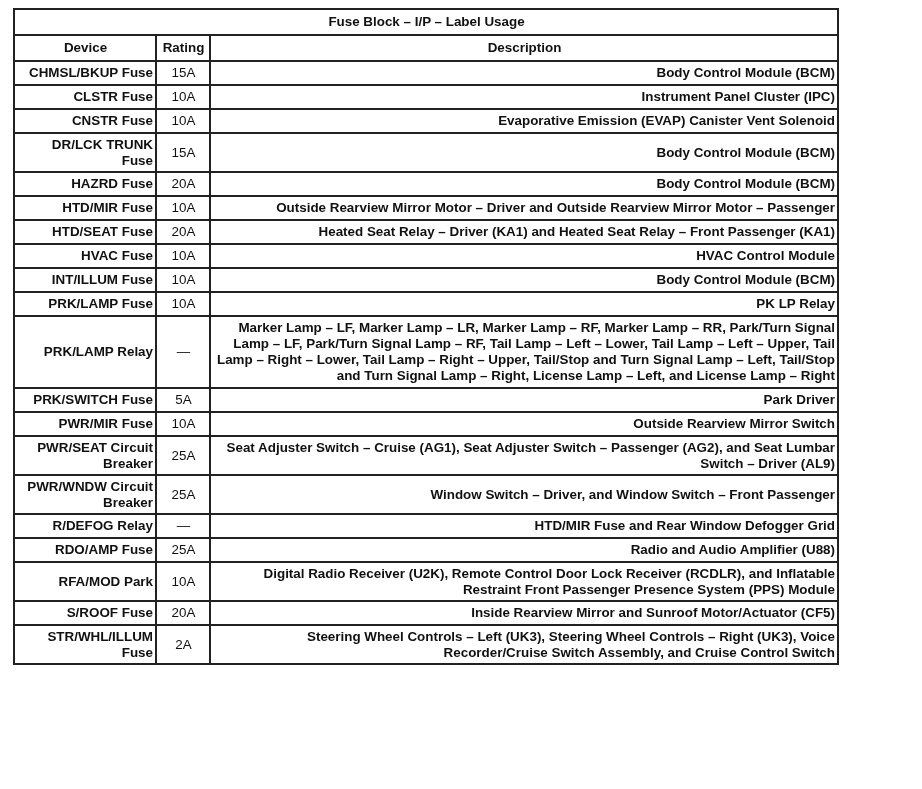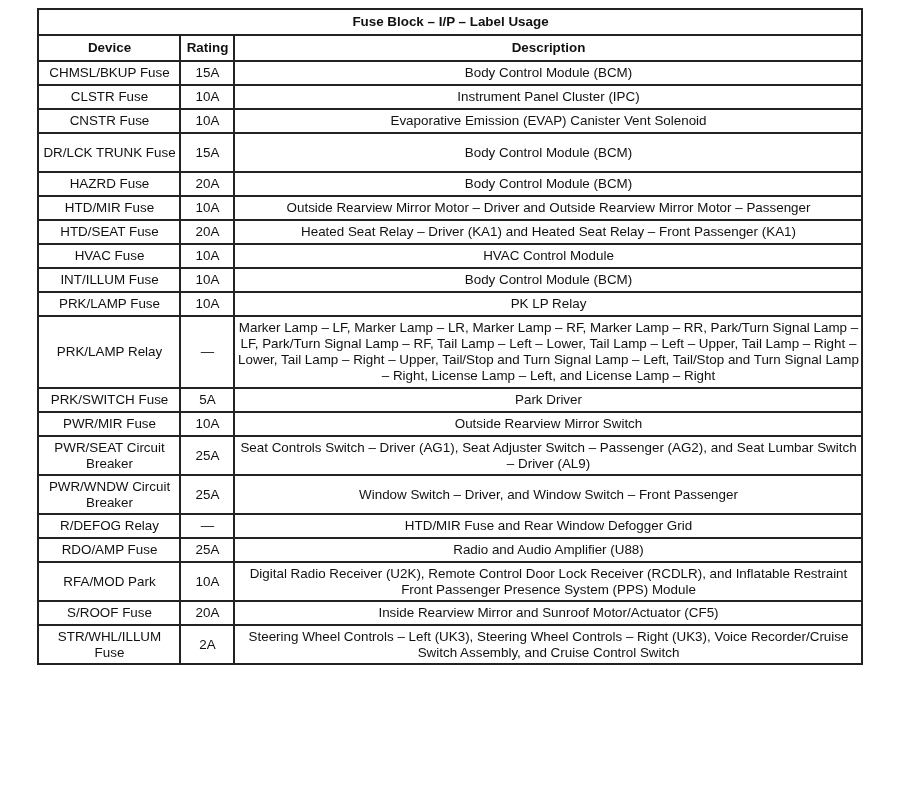--- a/index.html
+++ b/index.html
@@ -2,32 +2,32 @@
 <html><head>
 <meta charset="utf-8">
 <style>
   html, body { margin: 0; padding: 0; background: #ffffff; }
   body { width: 922px; height: 789px; position: relative; overflow: hidden;
          font-family: "Liberation Sans", sans-serif; color: #111; }
   table.fuse {
     position: absolute; left: 13px; top: 8px; width: 826px;
     border-collapse: collapse; table-layout: fixed;
     border: 2px solid #222;
-    font-size: 13.4px; line-height: 16px; margin-left: 24px;
+    font-size: 13.4px; line-height: 16px;
   }
   table.fuse col.c-dev { width: 142px; }
   table.fuse col.c-rat { width: 54px; }
   table.fuse col.c-desc { width: auto; }
   table.fuse td, table.fuse th {
     border: 2px solid #222; padding: 1px 2px 1px 3px; vertical-align: middle;
   }
   table.fuse th { font-weight: bold; text-align: center; height: 20px; padding-top: 2px; padding-bottom: 2px; }
   table.fuse th.title { height: 20px; }
   td.rating { text-align: center; }
-  td.dev, td.desc { text-align: center; }
+  td.dev, td.desc { text-align: right; font-weight: bold; }
   tr.r1 td { height: 20px; }
   tr.r2 td { height: 35px; }
   tr.r4 td { height: 68px; }
 </style>
 </head>
 <body>
 
 <table class="fuse">
   <colgroup>
     <col class="c-dev">
@@ -106,21 +106,21 @@
         <td class="desc">Park Driver</td>
       </tr>
       <tr class="r1">
         <td class="dev">PWR/MIR Fuse</td>
         <td class="rating">10A</td>
         <td class="desc">Outside Rearview Mirror Switch</td>
       </tr>
       <tr class="r2">
         <td class="dev">PWR/SEAT Circuit Breaker</td>
         <td class="rating">25A</td>
-        <td class="desc">Seat Controls Switch – Driver (AG1), Seat Adjuster Switch – Passenger (AG2), and Seat Lumbar Switch – Driver (AL9)</td>
+        <td class="desc">Seat Adjuster Switch – Cruise (AG1), Seat Adjuster Switch – Passenger (AG2), and Seat Lumbar Switch – Driver (AL9)</td>
       </tr>
       <tr class="r2">
         <td class="dev">PWR/WNDW Circuit Breaker</td>
         <td class="rating">25A</td>
         <td class="desc">Window Switch – Driver, and Window Switch – Front Passenger</td>
       </tr>
       <tr class="r1">
         <td class="dev">R/DEFOG Relay</td>
         <td class="rating">—</td>
         <td class="desc">HTD/MIR Fuse and Rear Window Defogger Grid</td>

